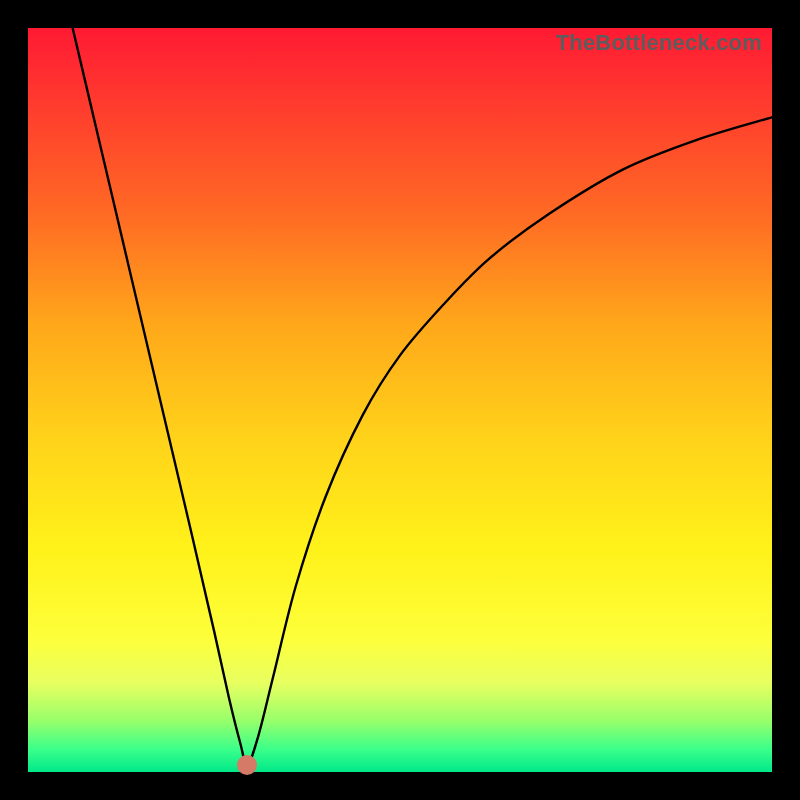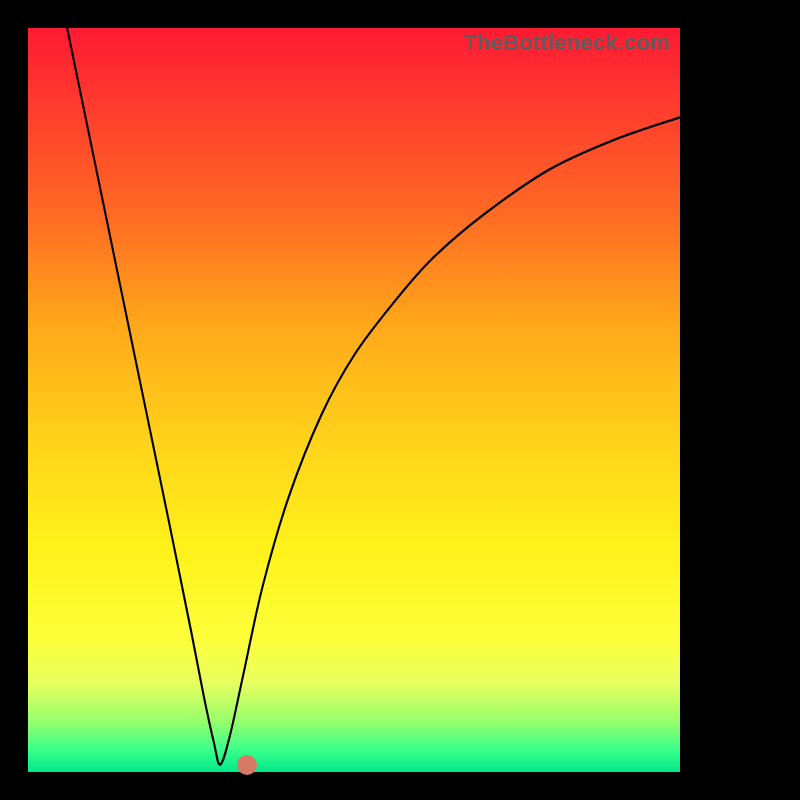--- a/index.html
+++ b/index.html
@@ -7,21 +7,21 @@
   .frame {
     position: relative;
     width: 800px;
     height: 800px;
     background: #000;
   }
   .plot-area {
     position: absolute;
     left: 28px;
     top: 28px;
-    width: 652px;
+    width: 744px;
     height: 744px;
     background: linear-gradient(
       to bottom,
       #ff1a33 0%,
       #ff3a2e 10%,
       #ff6a24 25%,
       #ffa81a 40%,
       #ffd21a 55%,
       #fff21a 70%,
       #fdff3a 82%,

